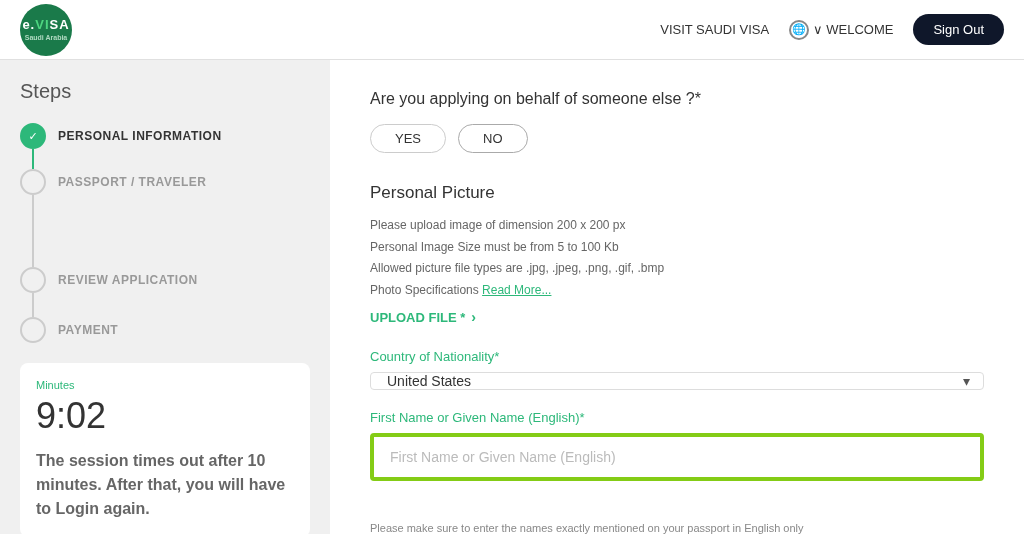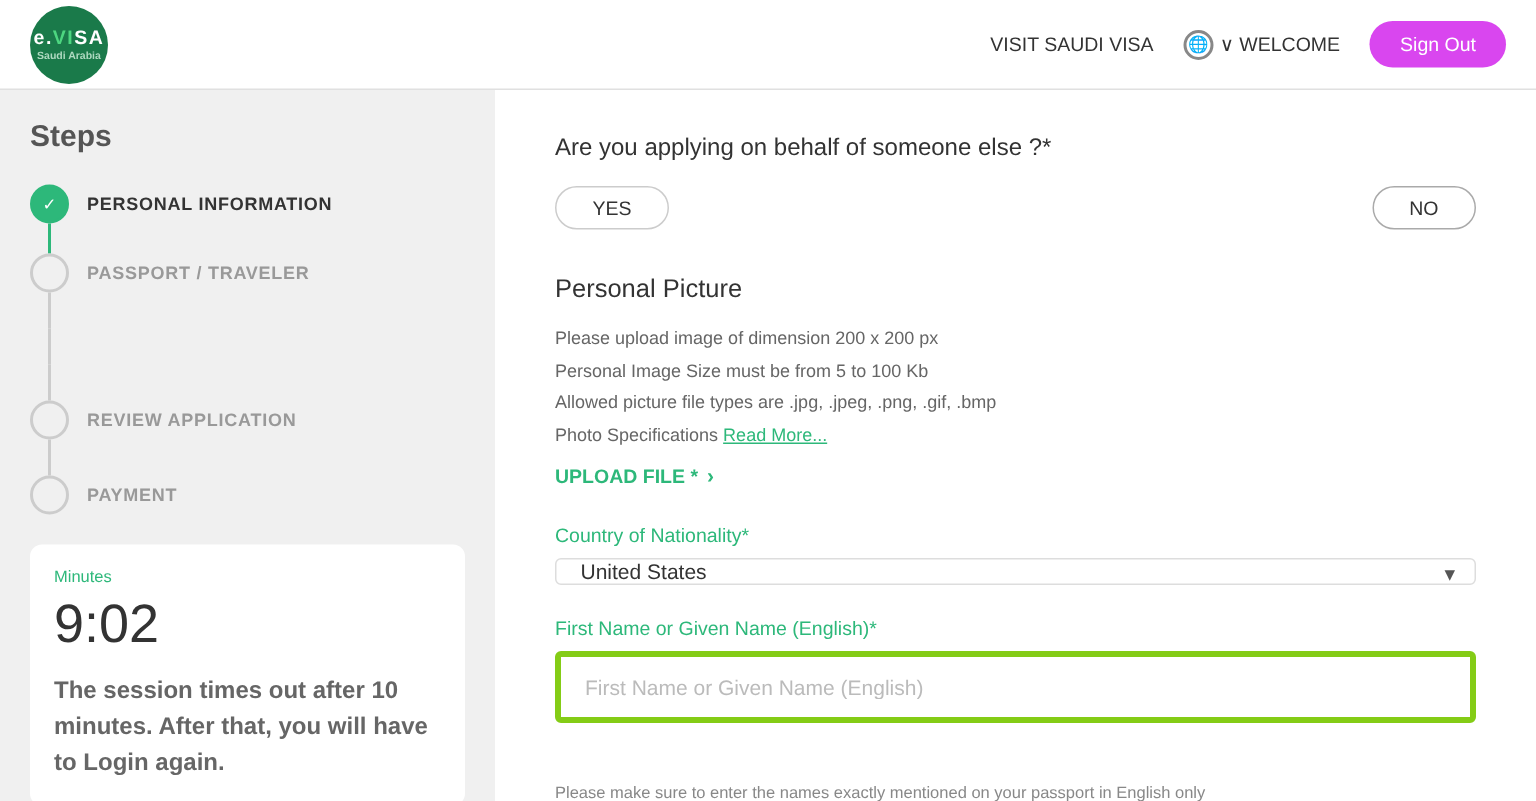--- a/index.html
+++ b/index.html
@@ -58,21 +58,21 @@
       width: 20px;
       height: 20px;
       border: 2px solid #888;
       border-radius: 50%;
       display: flex;
       align-items: center;
       justify-content: center;
       font-size: 11px;
     }
     .signout-btn {
-      background: #d946ef;
+      background: #0f172a;
       color: white;
       border: none;
       padding: 8px 20px;
       border-radius: 20px;
       font-size: 13px;
       cursor: pointer;
       font-weight: 500;
     }
 
     
@@ -87,21 +87,21 @@
       width: 330px;
       background: #f0f0f0;
       padding: 20px;
       flex-shrink: 0;
       overflow-y: auto;
     }
     .steps-title {
       font-size: 20px;
       color: #555;
       margin-bottom: 20px;
-      font-weight: bold;
+      font-weight: normal;
     }
     .step-item {
       display: flex;
       align-items: center;
       margin-bottom: 0;
       position: relative;
     }
     .step-connector {
       width: 2px;
       height: 24px;
@@ -173,21 +173,20 @@
 
     .question-text {
       font-size: 16px;
       color: #333;
       margin-bottom: 16px;
     }
     .radio-group {
       display: flex;
       gap: 12px;
       margin-bottom: 30px;
-      justify-content: space-between;
     }
     .radio-btn {
       border: 1px solid #ccc;
       background: white;
       padding: 6px 24px;
       border-radius: 20px;
       font-size: 13px;
       cursor: pointer;
       color: #333;
     }

